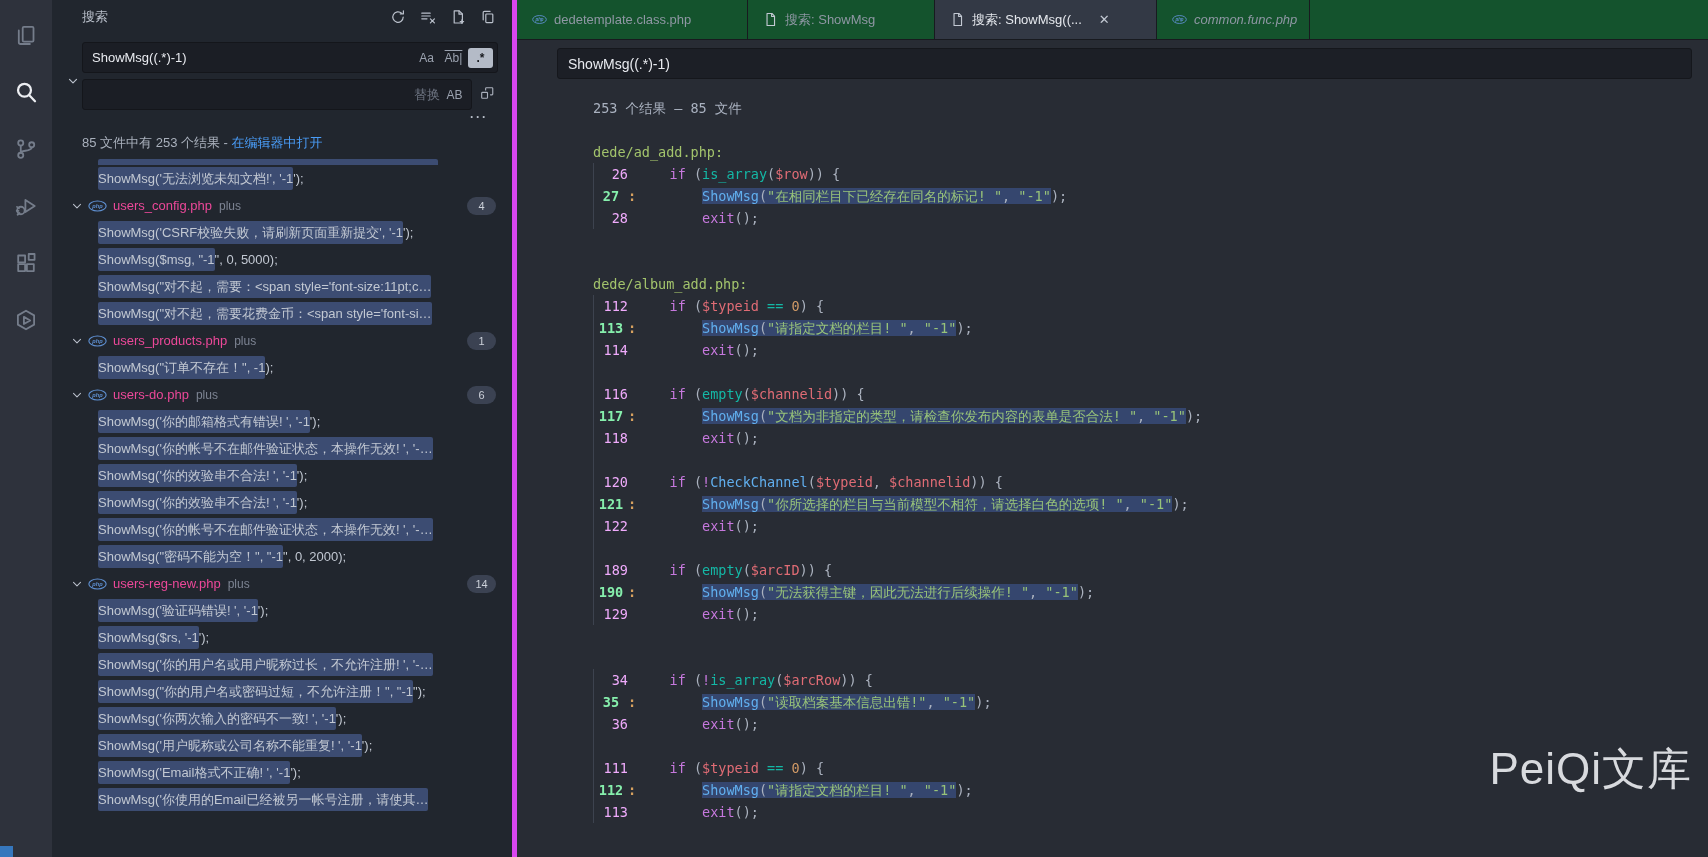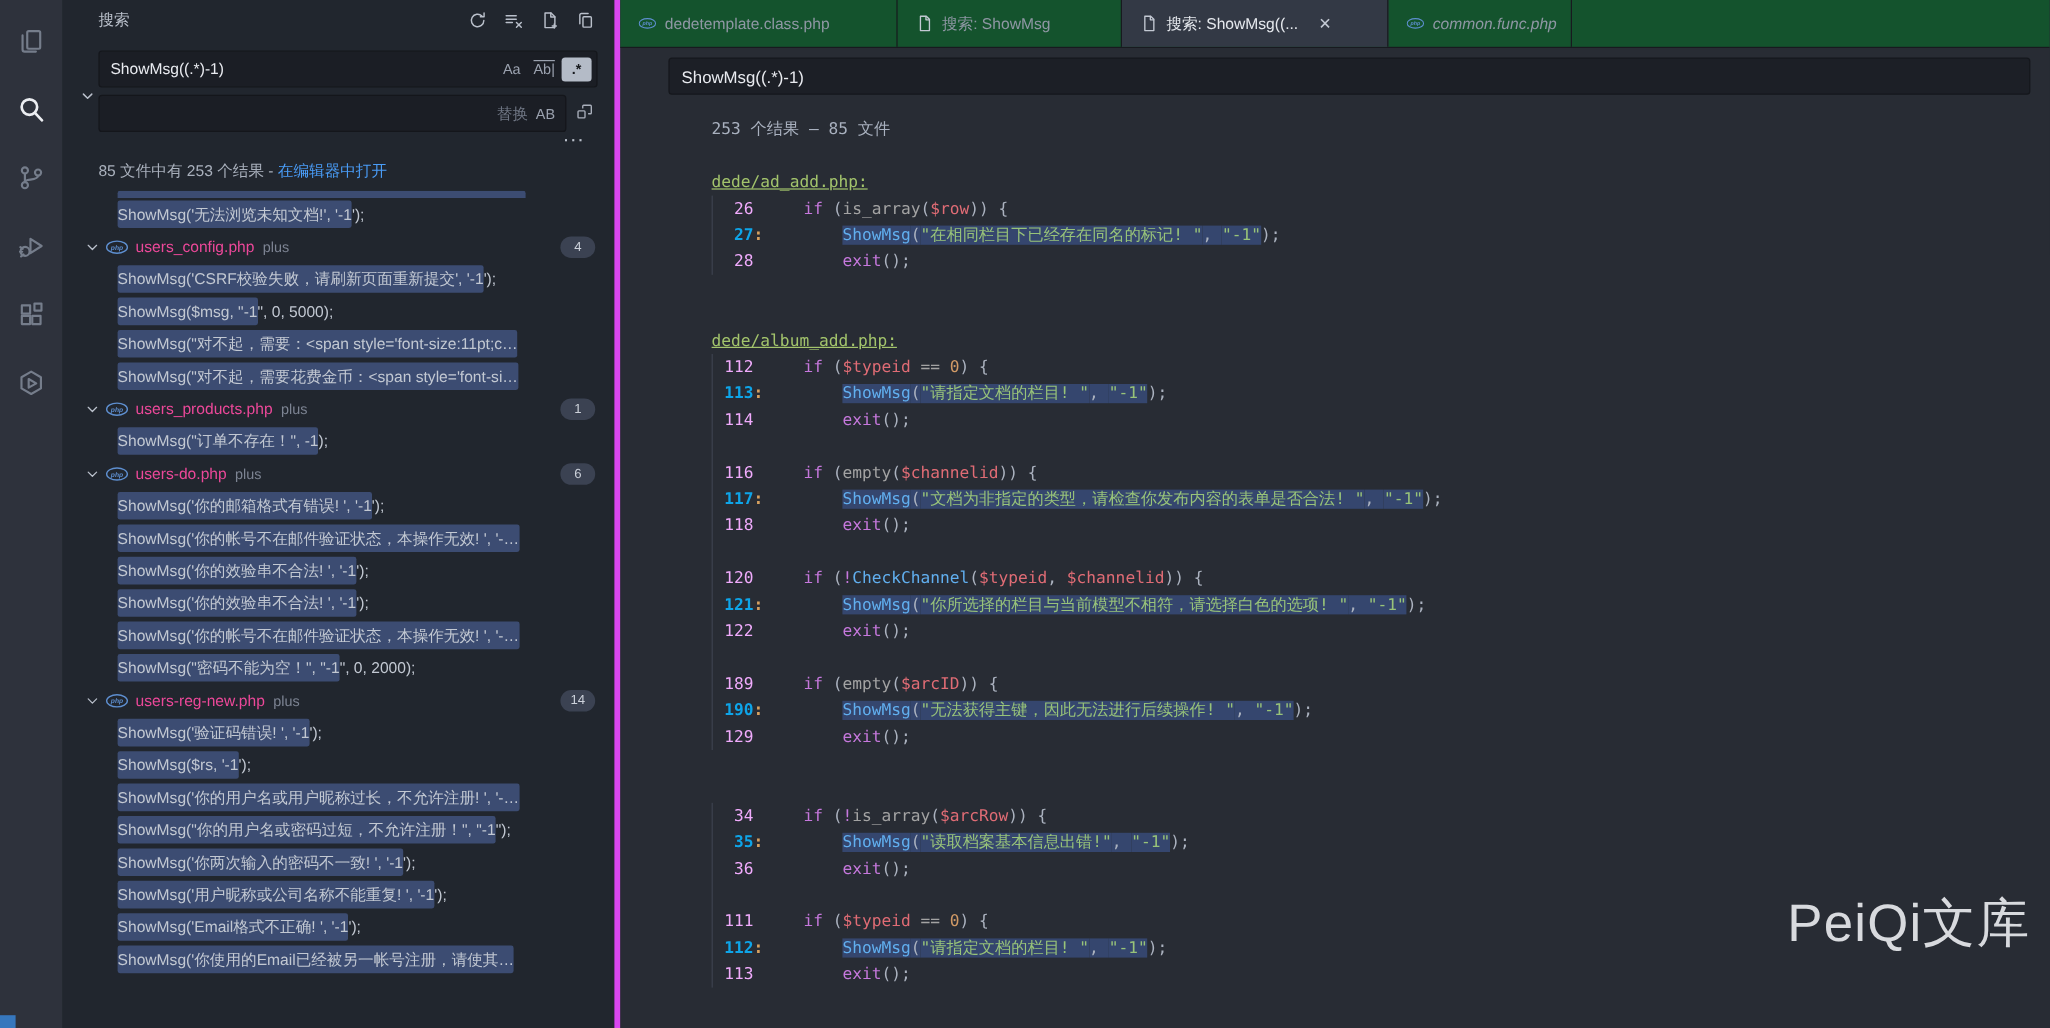--- a/index.html
+++ b/index.html
@@ -56,27 +56,27 @@
   .tab.preview .tlabel{font-style:italic;}
   .tab .ticon{width:16px;height:16px;display:flex;align-items:center;justify-content:center;color:#c3c9d3;flex:none;}
   .tab .ticon svg{width:15px;height:15px;}
   .tab .tclose{margin-left:10px;font-size:13px;color:#c3c9d3;cursor:pointer;}
   .querybar{padding:8px 16px 0 40px;flex:none;}
   .querybox{height:29px;background:#1c1f26;border:1px solid #15171c;border-radius:3px;display:flex;align-items:center;padding:0 10px;color:#e9ebf0;font-size:14px;}
 
   .econtent{flex:1;padding:18px 0 0 76px;font-family:"DejaVu Sans Mono",monospace;font-size:13.5px;line-height:22px;color:#a9b1bf;overflow:hidden;}
   .cl{white-space:pre;height:22px;}
   .g{display:inline-block;width:34px;text-align:right;color:#f0abfc;}
-  .g.gm{color:#0ea5e9;font-weight:bold;}
+  .g.gm{color:#86efac;font-weight:bold;text-align:center;}
   .colon{display:inline-block;width:9px;color:#d7a15f;font-weight:bold;}
-  .tk-pl{color:#abb2bf;}.tk-kw{color:#c678dd;}.tk-fn{color:#61afef;}.tk-bi{color:#a3a3a3;}
+  .tk-pl{color:#abb2bf;}.tk-kw{color:#c678dd;}.tk-fn{color:#61afef;}.tk-bi{color:#14b8a6;}
   .tk-var{color:#e06c75;}.tk-str{color:#98c379;}.tk-num{color:#d19a66;}
   .hl{background:#35466e;}
   .fhead{height:22px;}
-  .fhead a{color:#a3c46c;text-decoration:underline;cursor:pointer;}
+  .fhead a{color:#a3c46c;cursor:pointer;}
   .block{border-left:1px solid #3d434f;}
 
   .watermark{position:absolute;right:16px;bottom:58px;font-size:44px;color:#d8dade;letter-spacing:1px;}
   .remote-sliver{position:absolute;left:0;bottom:0;width:13px;height:11px;background:#3677bd;}
 </style>
 </head>
 <body>
 
 <div class="app">
 

